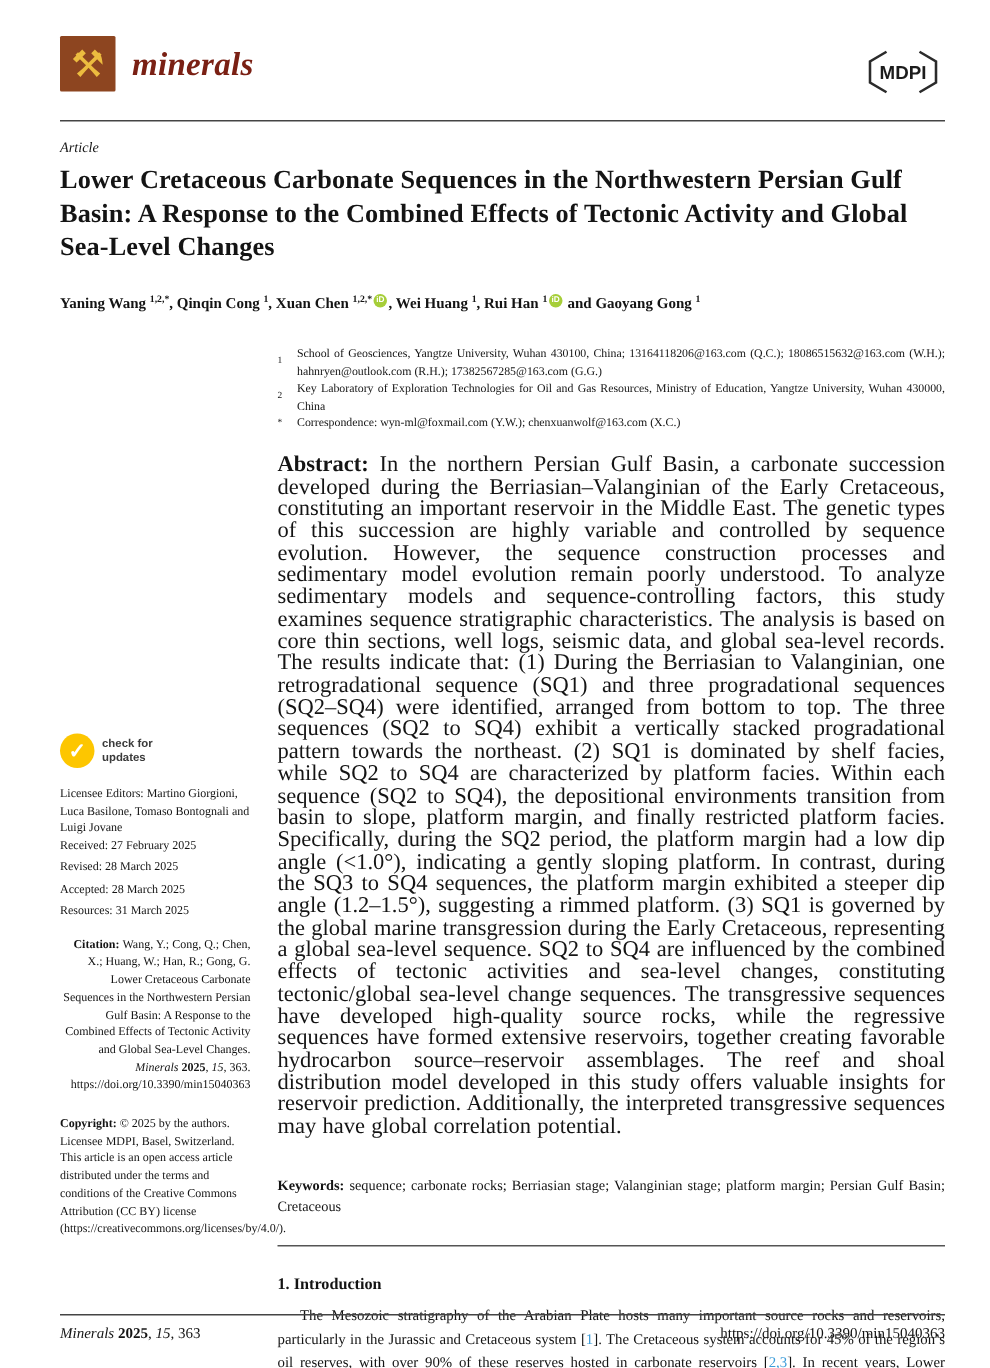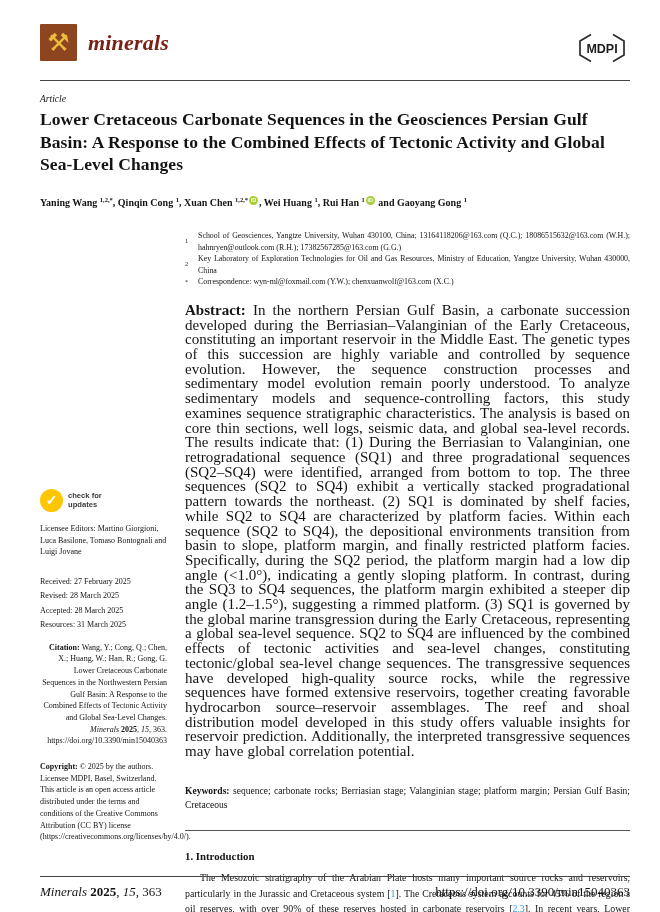--- a/index.html
+++ b/index.html
@@ -45,35 +45,35 @@
   .s-ref { color:#3b9cd9; }
   
   .sidebar { position:absolute; left:40px; top:489px; width:127px; font-size:8px; line-height:11.7px; }
   .badge { display:flex; align-items:center; gap:5px; cursor:pointer; }
   .badge-circle {
     width:23px; height:23px; border-radius:50%; background:#fdc600;
     color:#fff; font:bold 14px/23px "Liberation Sans",sans-serif; text-align:center; flex:0 0 23px;
   }
   .badge-text { font-family:"Liberation Sans",sans-serif; font-weight:bold; font-size:7.6px; line-height:8.6px; color:#3a3a3a; }
   .editors { margin-top:11px; }
-  .dates { margin-top:18px; }
+  .dates { margin-top:0; }
   .dates div { margin-bottom:2.6px; }
   .citation { margin-top:11px; text-align:right; }
   .copyright { margin-top:14px; }
   .icon-orcid {
     display:inline-block; width:9px; height:9px; border-radius:50%;
     background:#a6ce39; color:#fff; text-align:center;
     font:bold 5.5px/9.5px "Liberation Sans",sans-serif;
     vertical-align:super; margin:0 1px;
   }
   
   .footer {
     position:absolute; left:40px; right:30px; top:876px;
     border-top:1px solid #444; padding-top:7px;
-    display:flex; justify-content:space-between; font-size:13px;
+    display:flex; justify-content:space-between; font-size:10px;
   }
 </style>
 </head>
 <body>
 
 <div class="page">
 
   <div class="header">
     <div class="logo-block">
       <div class="logo-square">
@@ -85,21 +85,21 @@
       <svg width="56" height="32" viewBox="0 0 56 32">
         <path d="M17 2.5 L6 9 L6 23 L17 29.5" fill="none" stroke="#2b2b2b" stroke-width="1.7"></path>
         <path d="M39 2.5 L50 9 L50 23 L39 29.5" fill="none" stroke="#2b2b2b" stroke-width="1.7"></path>
         <text x="28" y="20.5" text-anchor="middle" font-family="Liberation Sans, sans-serif" font-weight="bold" font-size="12.5" fill="#1c1c1c">MDPI</text>
       </svg>
     </div>
   </div>
   <div class="header-rule"></div>
 
   <div class="article-type">Article</div>
-  <h1 class="title">Lower Cretaceous Carbonate Sequences in the Geosciences Persian Gulf Basin: A Response to the Combined Effects of Tectonic Activity and Global Sea-Level Changes</h1>
+  <h1 class="title">Lower Cretaceous Carbonate Sequences in the Northwestern Persian Gulf Basin: A Response to the Combined Effects of Tectonic Activity and Global Sea-Level Changes</h1>
   <div class="authors"><span>Yaning Wang </span><sup class="s-sup">1,2,*</sup><span>, Qinqin Cong </span><sup class="s-sup">1</sup><span>, Xuan Chen </span><sup class="s-sup">1,2,*</sup><span class="icon-orcid">iD</span><span>, Wei Huang </span><sup class="s-sup">1</sup><span>, Rui Han </span><sup class="s-sup">1</sup><span class="icon-orcid">iD</span><span> and Gaoyang Gong </span><sup class="s-sup">1</sup></div>
 
   <div class="right-col">
     <div class="affiliations">
       <div class="aff-row">
         <span class="aff-marker">1</span>
         <span class="aff-text">School of Geosciences, Yangtze University, Wuhan 430100, China; 13164118206@163.com (Q.C.); 18086515632@163.com (W.H.); hahnryen@outlook.com (R.H.); 17382567285@163.com (G.G.)</span>
       </div>
       <div class="aff-row">
         <span class="aff-marker">2</span>

